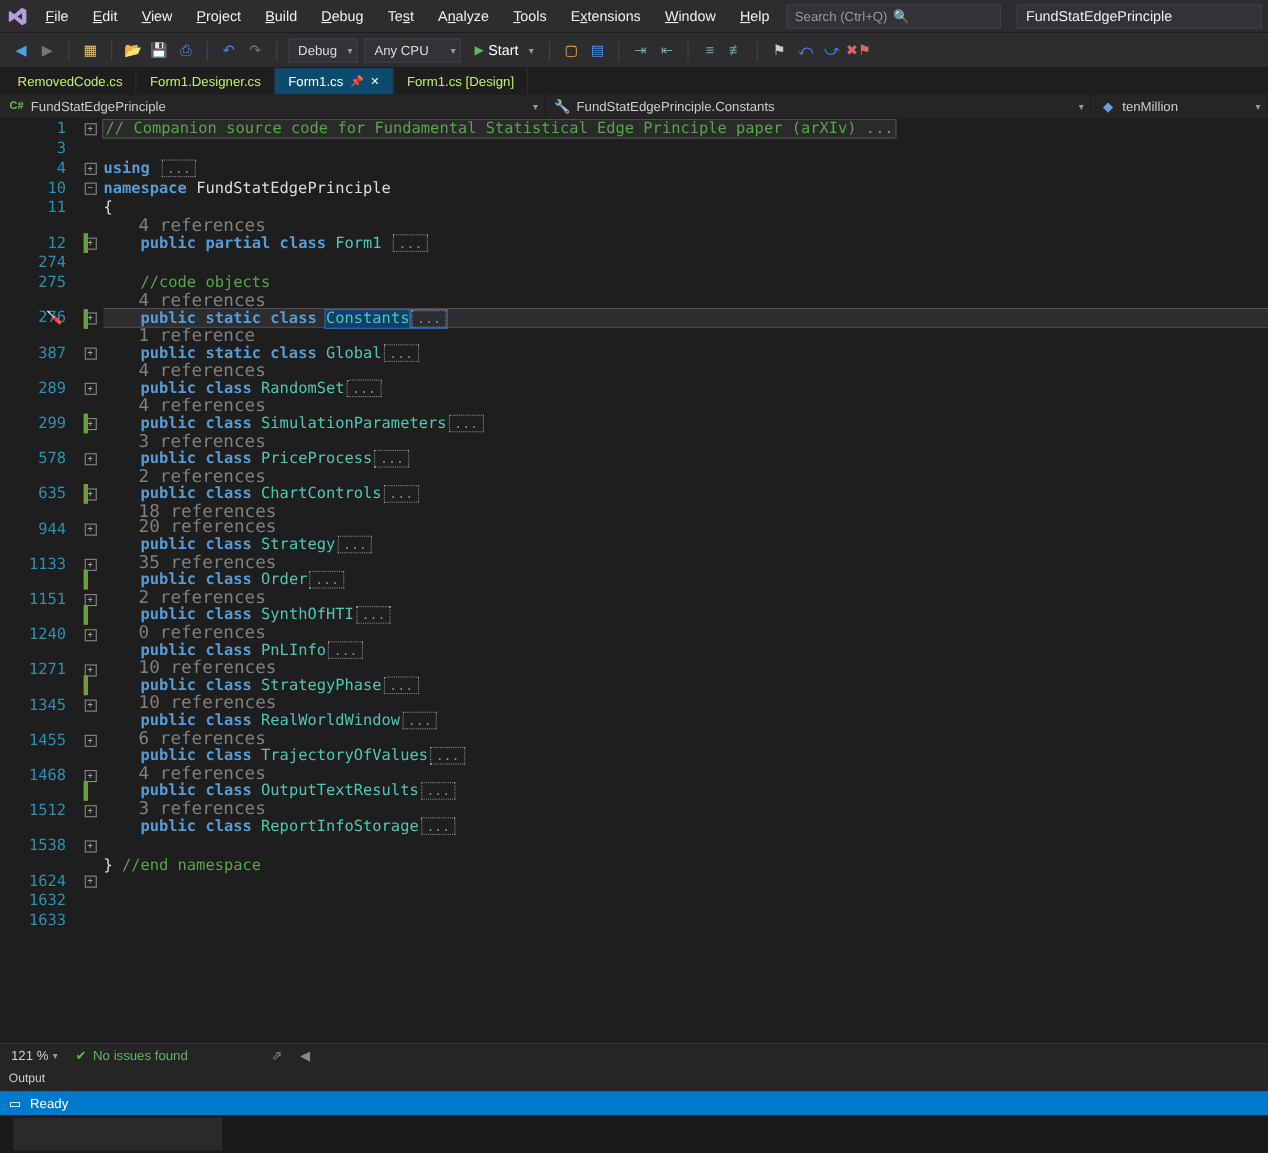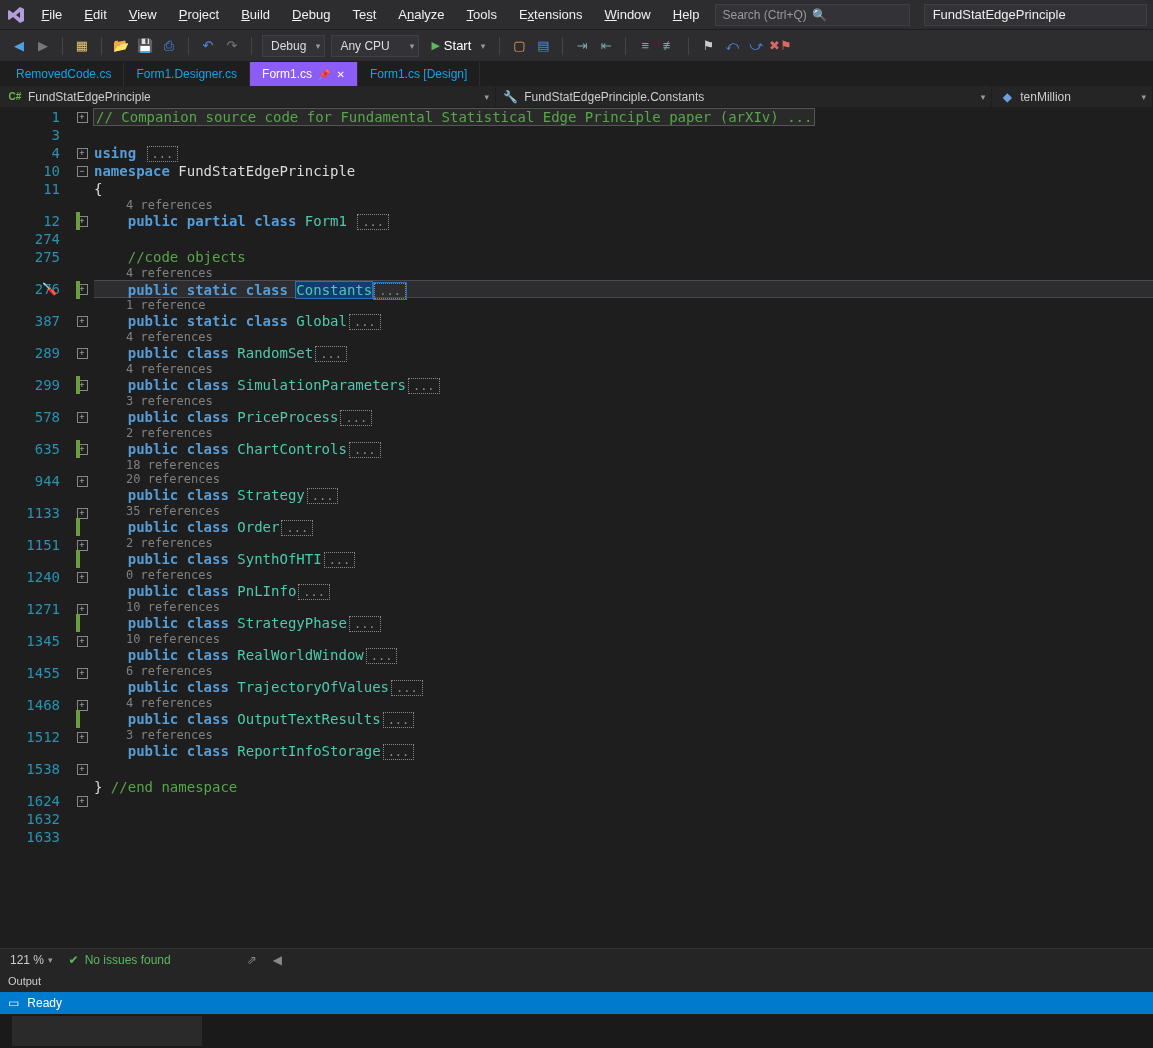--- a/index.html
+++ b/index.html
@@ -81,26 +81,26 @@
   height: 24px;
   display: flex;
   align-items: stretch;
   padding-left: 4px;
 }
 .doc-tab {
   padding: 0 12px;
   display: flex;
   align-items: center;
   gap: 6px;
-  color: #0ea5e9;
+  color: #bef264;
   font-size: 12px;
   border-right: 1px solid #2d2d30;
 }
 .doc-tab.active {
-  background: #8b5cf6;
+  background: #0c4a6e;
   color: #fff;
 }
 .doc-tab .pin, .doc-tab .close { font-size: 10px; }
 .navbar {
   background: #252526;
   height: 22px;
   display: flex;
   align-items: stretch;
   border-bottom: 1px solid #1e1e1e;
 }
@@ -140,21 +140,21 @@
   text-align: center;
   color: #bbb;
 }
 .code {
   flex: 1;
   font-family: Consolas, monospace;
   font-size: 14px;
   position: relative;
 }
 .code-line { height: 18px; line-height: 18px; white-space: pre; position: relative; }
-.ref-line { height: 14px; line-height: 14px; font-size: 12px; color: #808080; padding-left: 32px; }
+.ref-line { height: 14px; line-height: 14px; font-size: 16px; color: #808080; padding-left: 32px; }
 .cmark { position: absolute; left: -18px; width: 4px; height: 18px; background: #6b9e3f; }
 .kw { color: #569cd6; font-weight: bold; }
 .type { color: #4ec9b0; }
 .cmt { color: #57a64a; }
 .ellip {
   display: inline-block;
   border: 1px dotted #888;
   color: #888;
   padding: 0 4px;
   margin-left: 2px;

